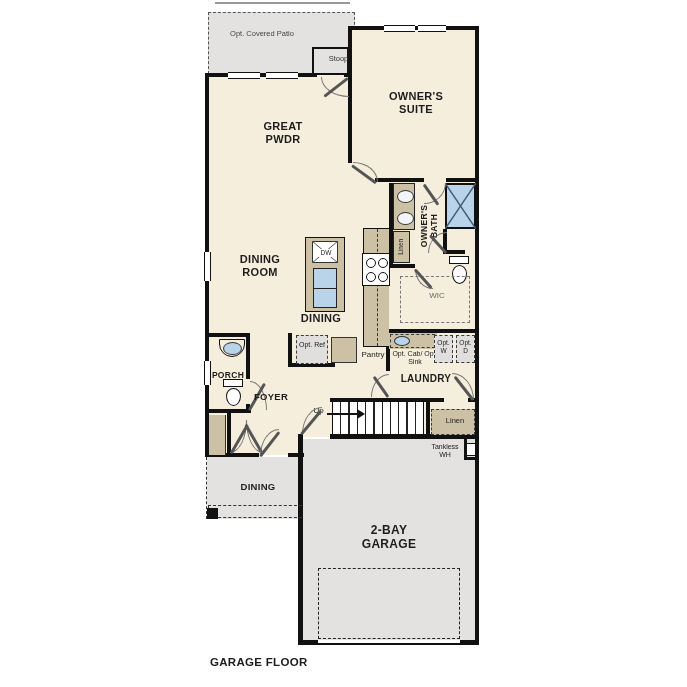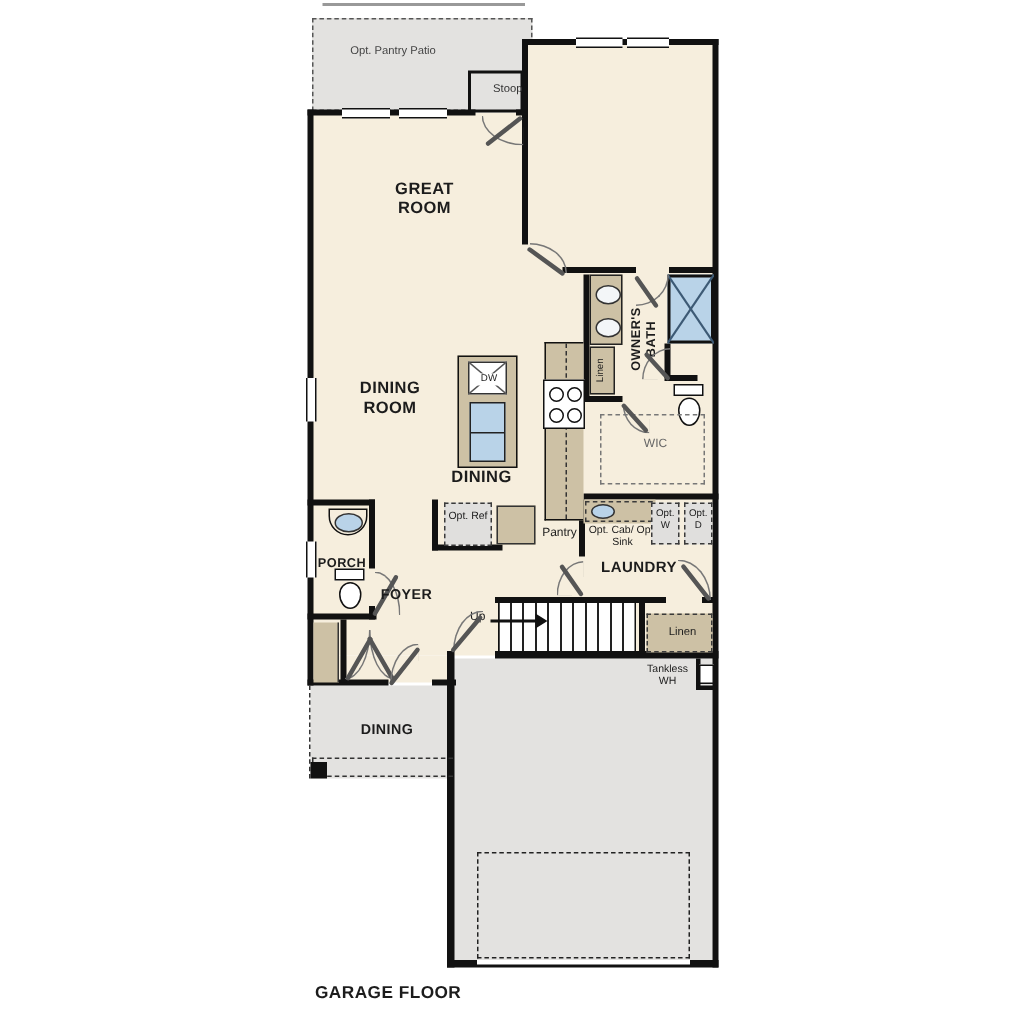--- a/index.html
+++ b/index.html
@@ -200,24 +200,26 @@
 
   <div class="arc arc-tl" style="left:260px;top:429px;width:18px;height:26px;"></div>
   <div class="leaf" style="left:260px;top:455px;width:31px;transform:rotate(-52deg);"></div>
 
   <div class="arc arc-tl" style="left:302px;top:407px;width:19px;height:26px;"></div>
   <div class="leaf" style="left:301px;top:433px;width:31px;transform:rotate(-50deg);"></div>
 
   <div class="arc arc-tr" style="left:452px;top:373px;width:21px;height:26px;"></div>
   <div class="leaf" style="left:473px;top:399px;width:30px;transform:rotate(-128deg);"></div>
 
-  <div class="lbl" style="left:222px;top:30px;width:80px;font-size:7.5px;color:#444;">Opt. Pantry Patio</div>
+  <div class="lbl" style="left:222px;top:30px;width:80px;font-size:7.5px;color:#444;">Opt. Covered Patio</div>
   <div class="lbl" style="left:314px;top:55px;width:49px;font-size:7.5px;color:#333;">Stoop</div>
-  <div class="lbl b" style="left:248px;top:120px;width:70px;font-size:11px;">GREAT ROOM</div>
+  <div class="lbl b" style="left:379px;top:90px;width:74px;font-size:11px;">OWNER'S SUITE</div>
+  <div class="lbl b" style="left:248px;top:120px;width:70px;font-size:11px;">GREAT PWDR</div>
   <div class="lbl b" style="left:225px;top:253px;width:70px;font-size:11px;">DINING ROOM</div>
   <div class="lbl b" style="left:291px;top:312px;width:60px;font-size:11px;">DINING</div>
   <div class="lbl b" style="left:248px;top:391px;width:46px;font-size:9.5px;">FOYER</div>
   <div class="lbl b" style="left:228px;top:481px;width:60px;font-size:9.5px;">DINING</div>
+  <div class="lbl b" style="left:348px;top:523px;width:82px;font-size:12px;">2-BAY GARAGE</div>
 
   <div class="lbl b" style="left:210px;top:656px;width:110px;font-size:11.5px;text-align:left;">GARAGE FLOOR</div>
 
 
 </div>
 
 </body></html>

